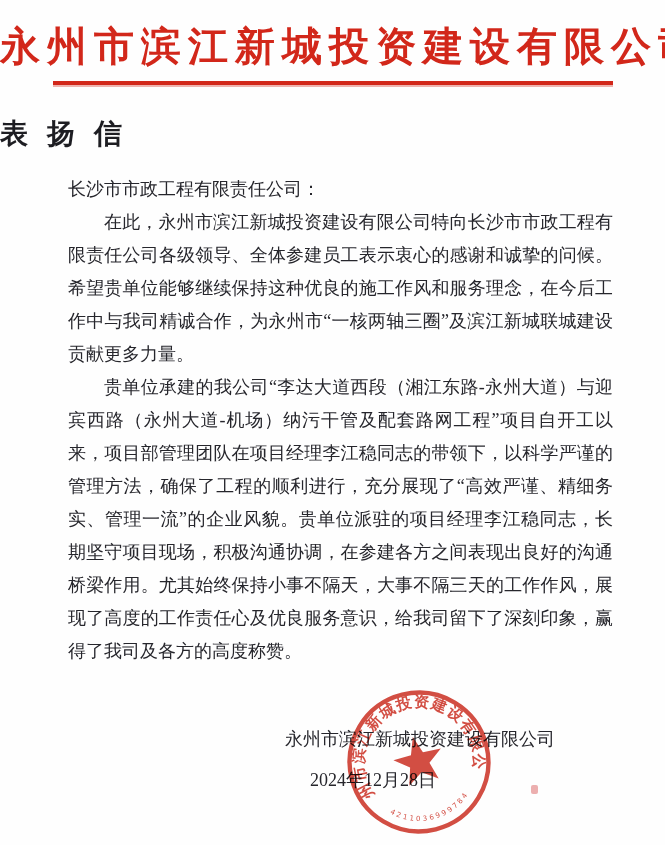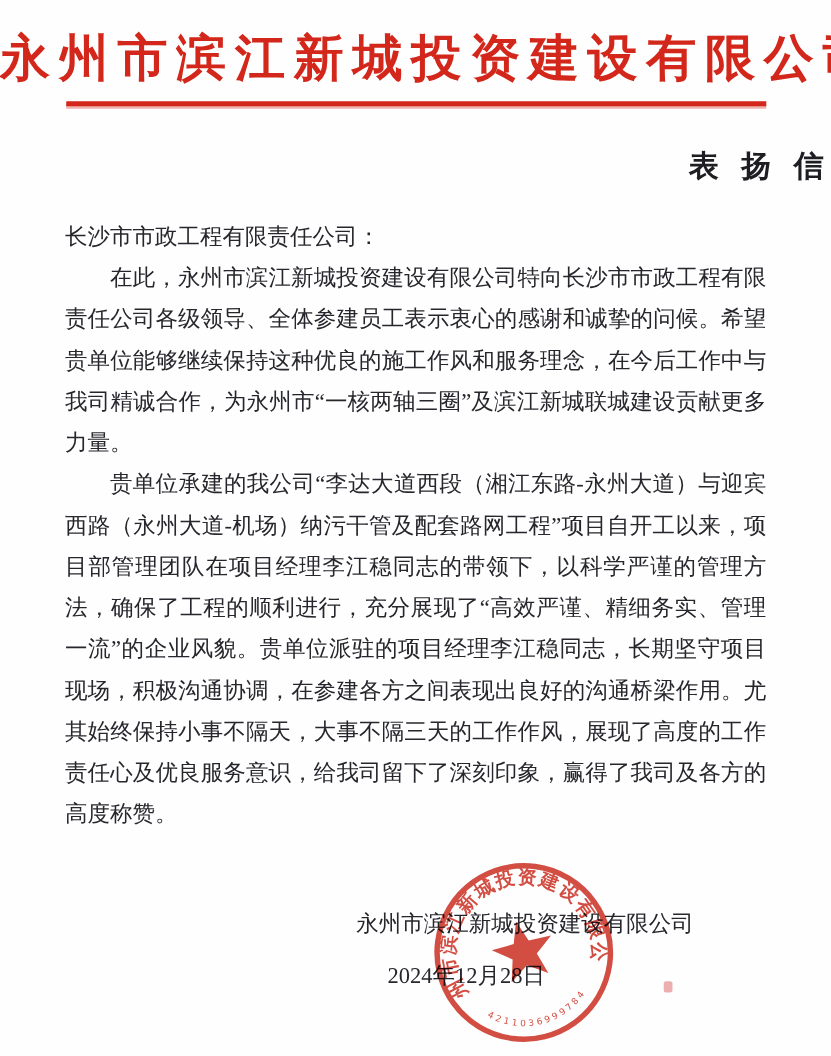--- a/index.html
+++ b/index.html
@@ -26,29 +26,29 @@
   }
   .rule {
     width: 560px;
     height: 4px;
     margin: 13px auto 0 auto;
     background: var(--accent-red, #d2271a);
     box-shadow: 0 2px 0 rgba(210, 39, 26, 0.35);
   }
   .title {
     margin-top: 33px;
-    text-align: right;
-    font-size: 24px;
+    text-align: left;
+    font-size: 28px;
     line-height: 32px;
     font-weight: bold;
     letter-spacing: 6px;
     color: #1d1d22;
   }
   .body {
-    margin: 23px 52px 0 52px;
+    margin: 23px 52px 0 68px;
     font-size: 18px;
     line-height: 33px;
     text-align: justify;
   }
   .body p.para { text-indent: 2em; }
   .sign-block {
     position: absolute;
     top: 727px;
     left: 285px;
     font-size: 18px;

